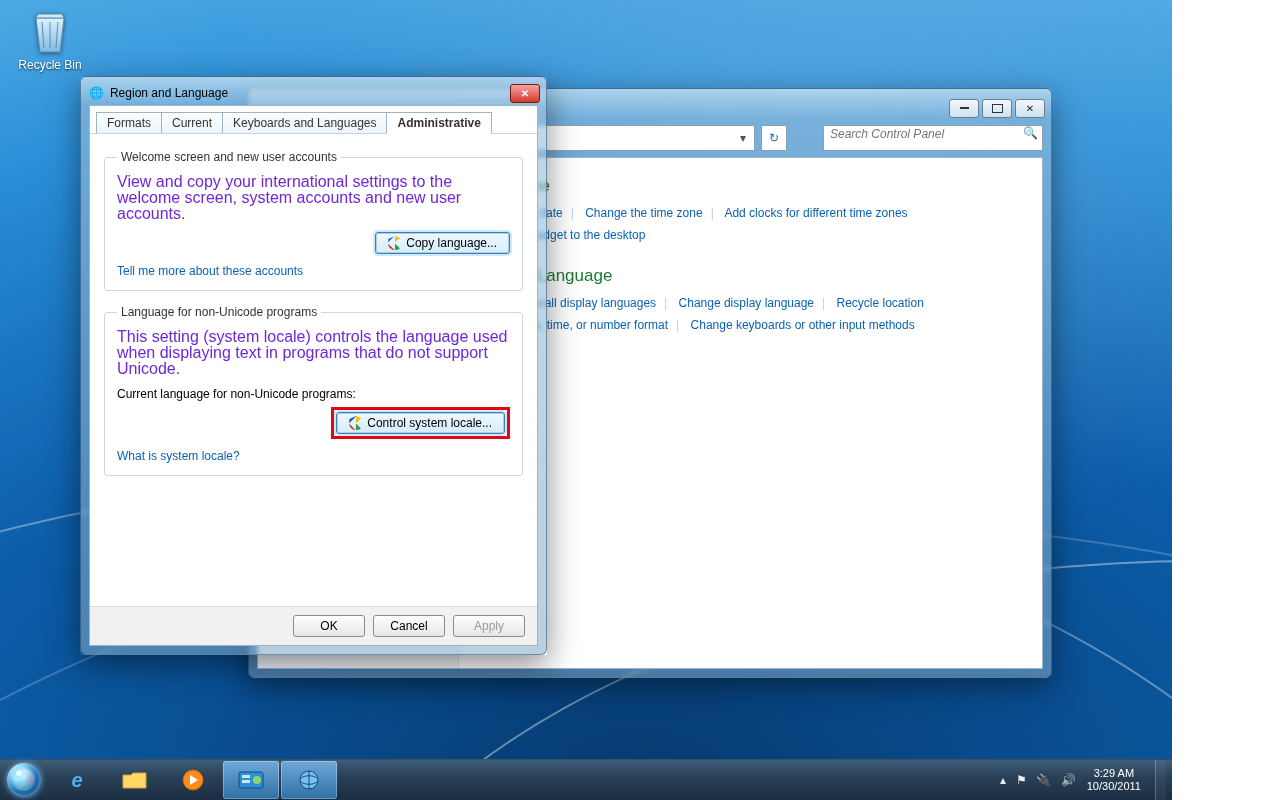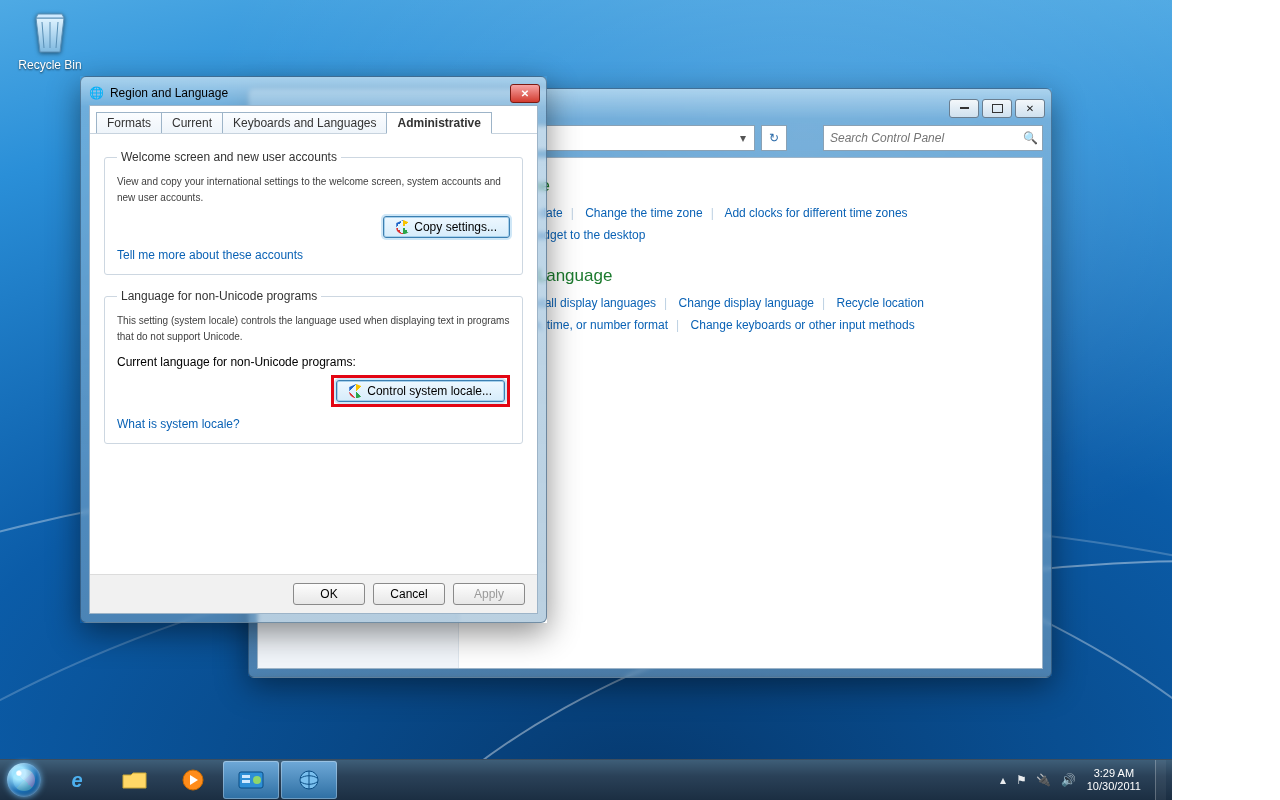--- a/index.html
+++ b/index.html
@@ -56,21 +56,21 @@
 
   
   .cp { left:248px; top:88px; width:804px; height:588px;}
   .cp .glass{height:100%;}
   .cp .chrome-top{ height:30px; display:flex; align-items:center; justify-content:flex-end; padding:4px 6px 0;}
   .cp .nav { height:30px; display:flex; align-items:center; gap:6px; padding:0 8px 6px;}
   .navcircle{ width:26px; height:26px; border-radius:50%; background:radial-gradient(circle at 35% 30%, #bfe5ff, #2e8fd6 60%, #0b4d84); box-shadow:inset 0 0 0 1px rgba(255,255,255,0.4);}
   .navcircle.disabled{ filter:grayscale(0.5) opacity(0.6);}
   .addr { flex:1; height:24px; background:#fff; border:1px solid #8aa1b4; display:flex; align-items:center; padding:0 22px 0 6px; position:relative; font-size:12px;}
   .addr .drop { position:absolute; right:2px; width:18px; text-align:center; color:#555;}
-  .search { width:210px; height:24px; border:1px solid #8aa1b4; background:#fff; margin-left:30px; display:flex; align-items:center; padding:0 4px; position:relative;}
+  .search { width:210px; height:24px; border:1px solid #8aa1b4; background:#fff; margin-left:30px; display:flex; align-items:flex-start; padding:0 4px; position:relative;}
   .search input{ border:0; outline:0; flex:1; font-size:12px; font-style:italic; color:#777;}
   .search .mag{ color:#2a6aa8;}
   .cp .body { position:absolute; left:8px; right:8px; top:68px; bottom:8px; background:#fff; border:1px solid #9db4c8;}
   .cp .sidebar{ position:absolute; left:0; top:0; bottom:0; width:200px; background:#f1f5fa; border-right:1px solid #dfe7ef;}
   .cp .content{ position:absolute; left:200px; right:0; top:0; bottom:0; padding:18px 22px; overflow:hidden;}
   .cat { margin-bottom:20px;}
   .cat h3{ margin:0 0 6px 0; font-weight:400; color:#1c7a2e; font-size:17px;}
   .cat .links a{ color:#0a62b5; text-decoration:none; font-size:12px; }
   .cat .links .sep{ color:#bcd0e2; margin:0 8px;}
   .cat .links { line-height:22px;}
@@ -79,21 +79,21 @@
   .dlg { left:80px; top:76px; width:467px; }
   .dlg .glass{}
   .dlg .inner { margin:0 8px 8px; background:#fff; border:1px solid #9db4c8;}
   .tabs { display:flex; padding:6px 6px 0; background:#fff; border-bottom:1px solid #c7d3de; position:relative; gap:0;}
   .tab { padding:3px 10px; font-size:12px; border:1px solid #9db4c8; border-bottom:none; background:linear-gradient(#fbfdff,#eef4fa);
     margin-right:-1px; color:#333; cursor:pointer;text-align:right;}
   .tab.active{ background:#fff; position:relative; z-index:2; border-bottom:1px solid #fff; margin-bottom:-1px;font-weight:bold;}
   .tabbody{ padding:10px 14px 6px; background:#fff;}
   fieldset{ border:1px solid #cdd7e1; border-radius:3px; margin:6px 0 14px; padding:10px 12px 12px;}
   legend{ padding:0 4px; color:#333;}
-  .desc{ color:#404040; font-size:10px; line-height:16px; margin-bottom:10px;}
+  .desc{ color:#6d28d9; font-size:16px; line-height:16px; margin-bottom:10px;}
   .winlink{ color:#0a62b5; cursor:pointer; font-size:12px;}
   .btnrow{ display:flex; justify-content:flex-end; gap:8px; padding:8px 12px; background:#f1f1f1; border-top:1px solid #dcdcdc;}
   .win7btn{ min-width:72px; height:22px; padding:0 12px; font-size:12px;
     border:1px solid #8a8a8a; border-radius:3px;
     background:linear-gradient(#fdfdfd,#e7e7e7); cursor:pointer;}
   .win7btn:disabled{ color:#9a9a9a;}
   .win7btn.focus{ border-color:#3c7fb1; box-shadow:0 0 0 1px #a6d0ec inset, 0 0 0 2px #cfe7f7; background:linear-gradient(#eef8ff,#d6ecfb);}
   .shield{ display:inline-block; width:14px; height:14px; vertical-align:-3px; margin-right:4px;
     background:
       linear-gradient(135deg,#1e64c8 50%, transparent 50%) top left/7px 7px no-repeat,
@@ -199,21 +199,21 @@
           <div class="tab">Current</div>
           <div class="tab">Keyboards and Languages</div>
           <div class="tab active">Administrative</div>
         </div>
         <div class="tabbody">
           <fieldset>
             <legend>Welcome screen and new user accounts</legend>
             <div class="desc">View and copy your international settings to the welcome screen, system accounts and new user accounts.</div>
             <div class="right-btnarea">
               <button class="win7btn focus">
-                <span class="shield"></span><span>Copy settings...</span>
+                <span class="shield"></span><span>Copy language...</span>
               </button>
             </div>
             <div style="margin-top:10px">
               <span class="winlink">Tell me more about these accounts</span>
             </div>
           </fieldset>
 
           <fieldset>
             <legend>Language for non-Unicode programs</legend>
             <div class="desc">This setting (system locale) controls the language used when displaying text in programs that do not support Unicode.</div>

